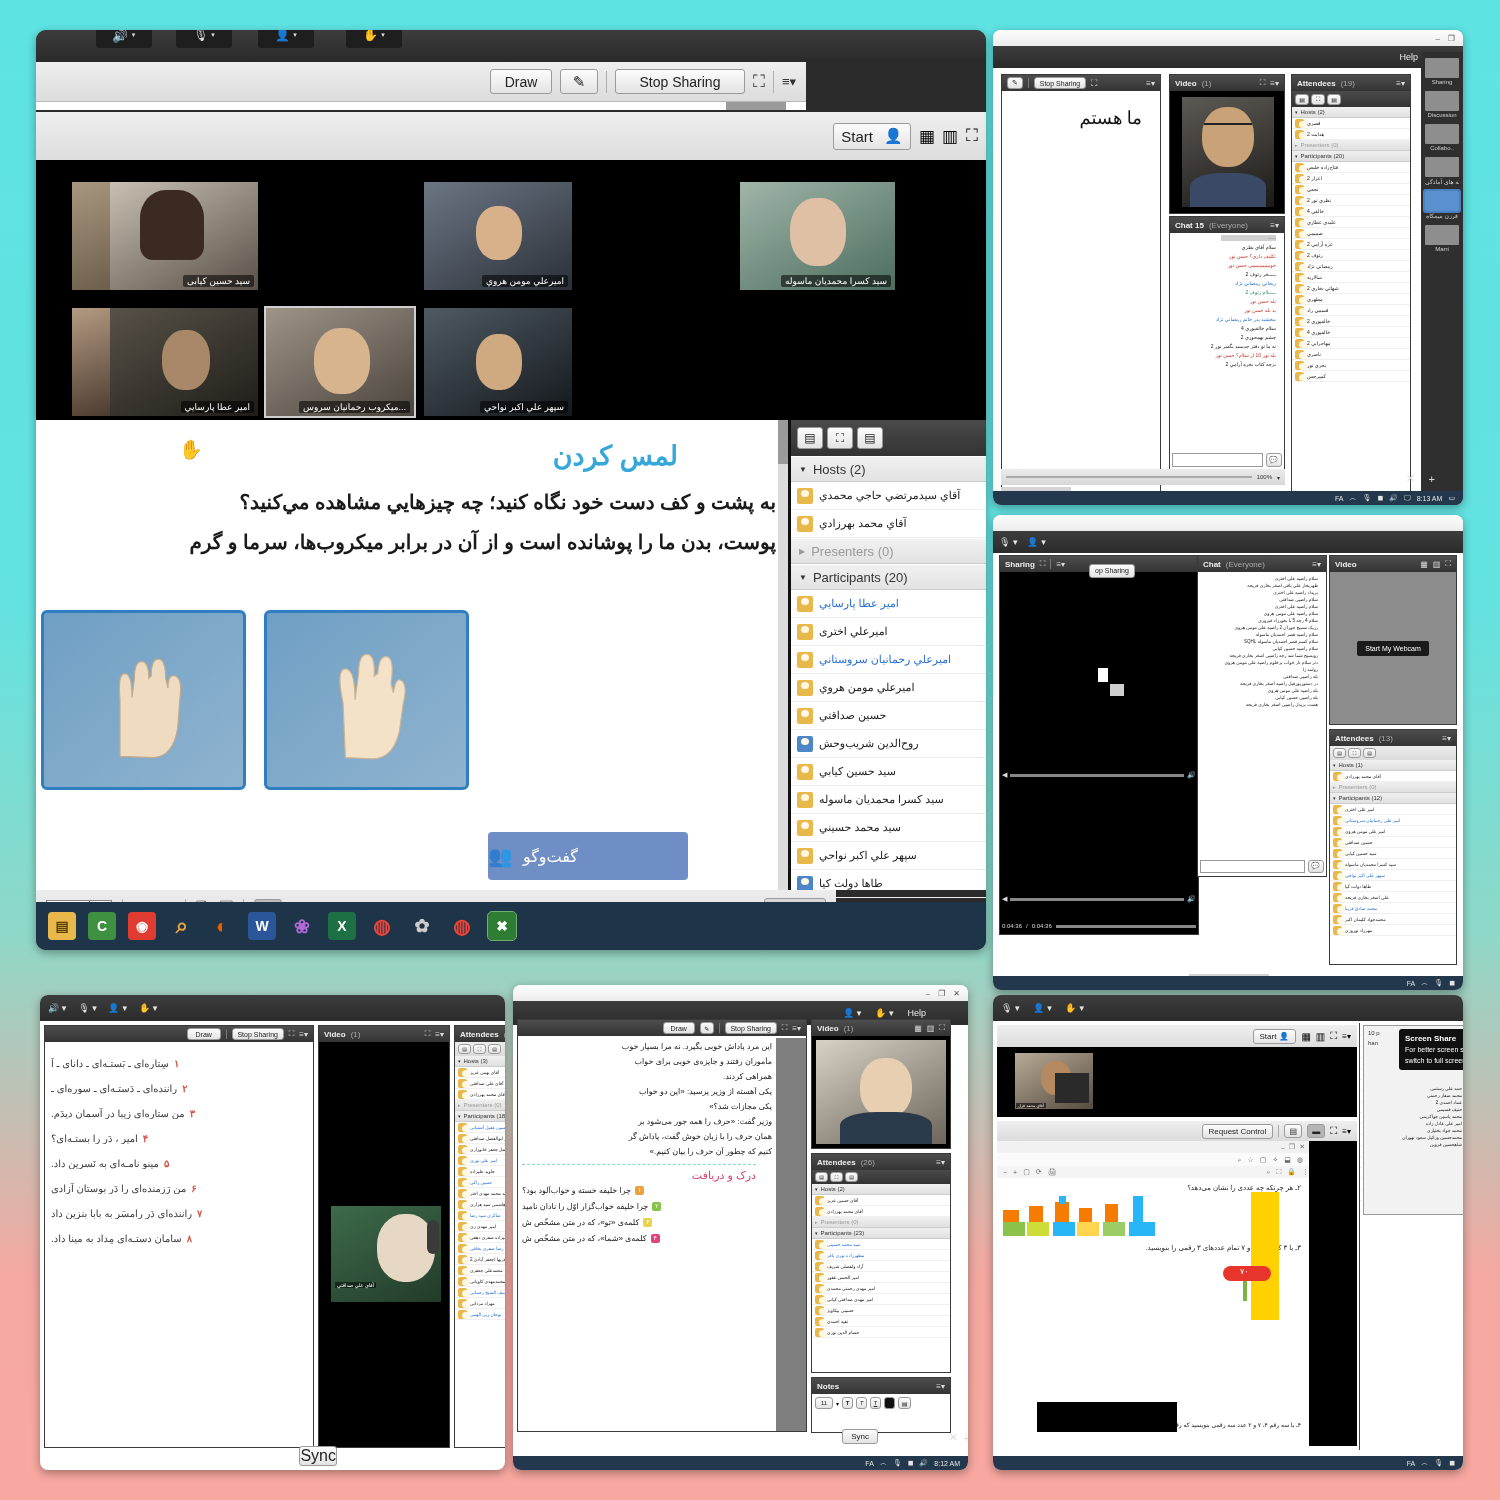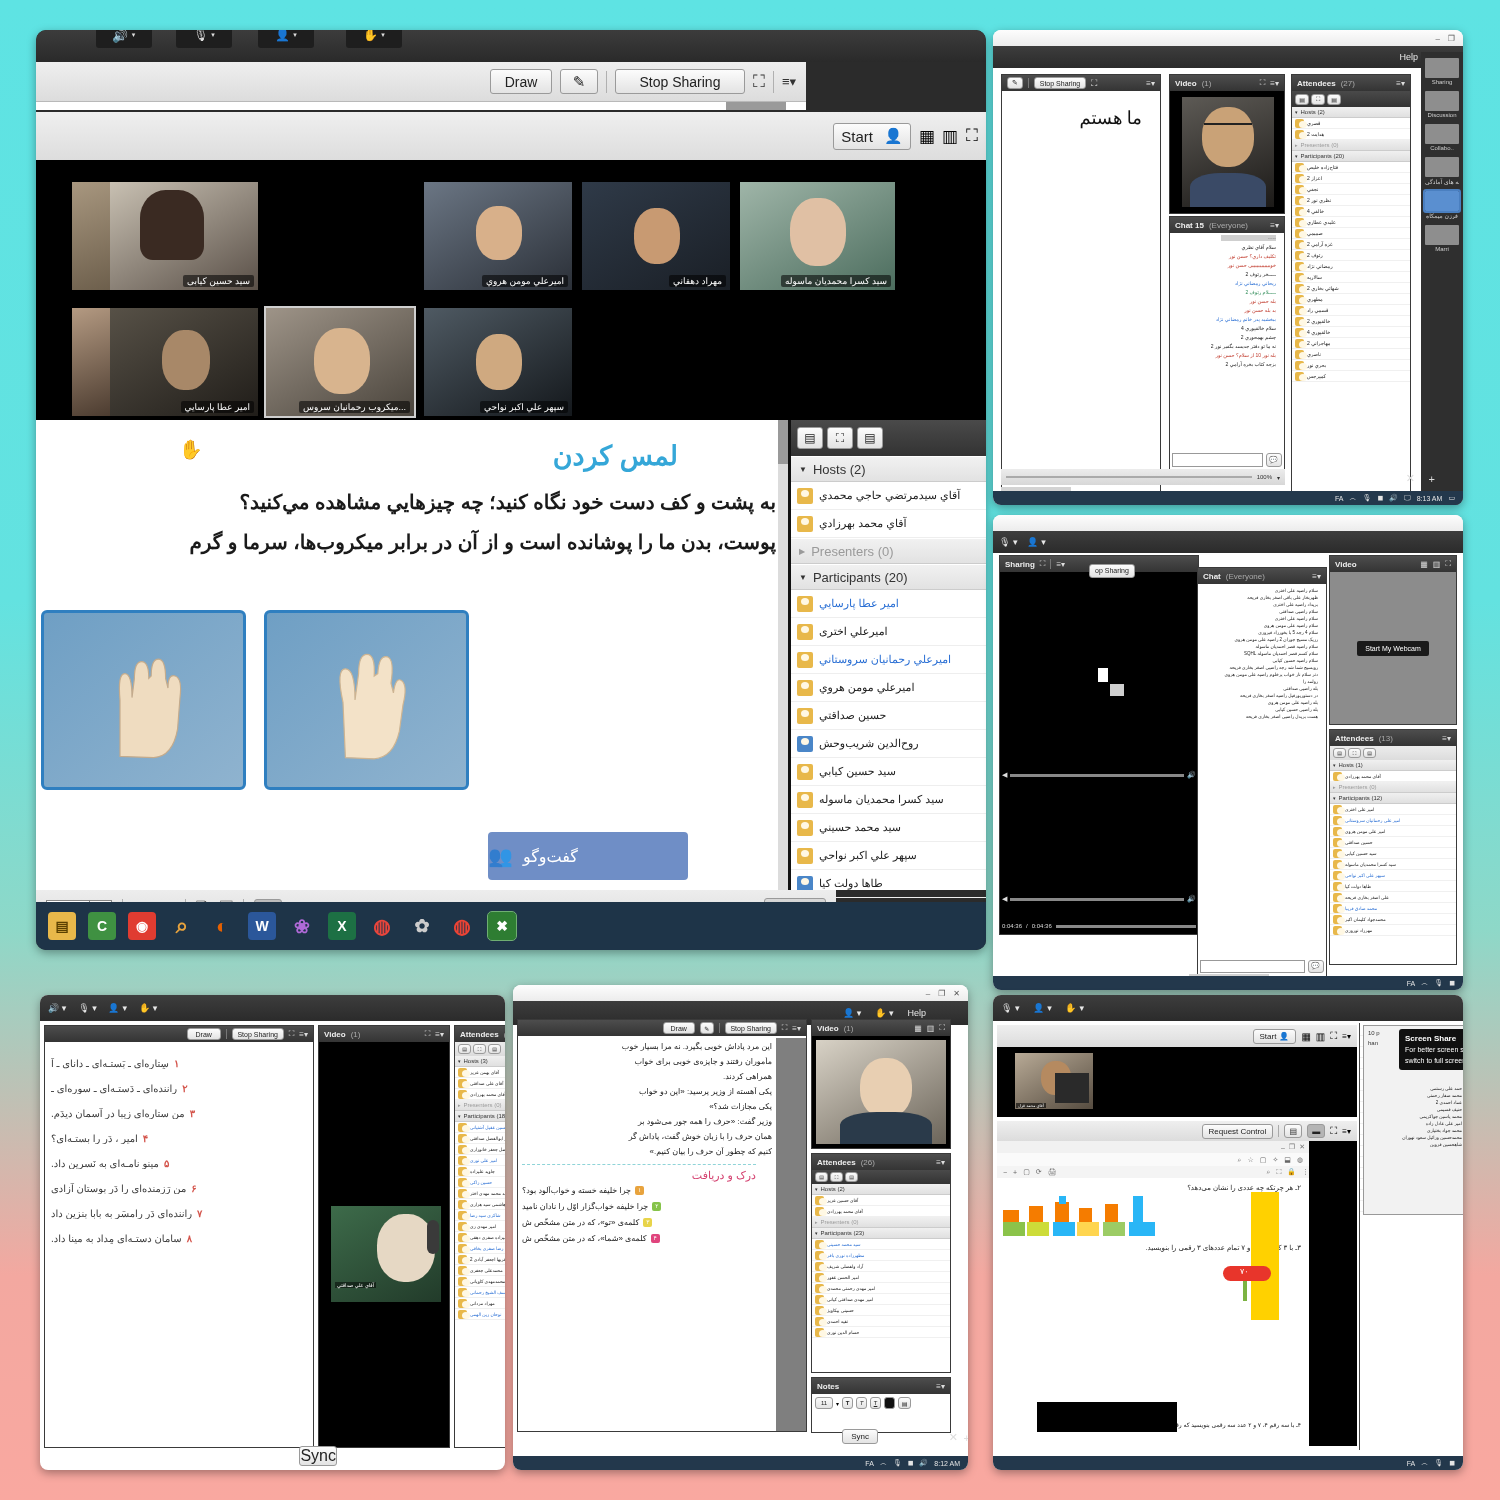--- a/index.html
+++ b/index.html
@@ -194,24 +194,20 @@
     <div class="vidstrip">
       <div class="vtile" style="left:36px;top:22px;width:38px;height:108px;background:linear-gradient(160deg,#a8977f,#6d5f4c);"></div>
       <div class="vtile" style="left:74px;top:22px;width:148px;height:108px;background:linear-gradient(150deg,#c8c0b2,#5a5048);">
         <div style="position:absolute;left:30px;top:8px;width:64px;height:70px;background:#3a2a22;border-radius:40% 40% 20% 20%;"></div>
         <div class="vname">سید حسین کیابی</div>
       </div>
       <div class="vtile" style="left:388px;top:22px;width:148px;height:108px;background:linear-gradient(150deg,#6b7684,#2b3038);">
         <div style="position:absolute;left:52px;top:24px;width:46px;height:54px;background:#d8b08a;border-radius:45%;"></div>
         <div class="vname">امیرعلي مومن هروي</div>
       </div>
-      <div class="vtile" style="left:546px;top:22px;width:148px;height:108px;background:linear-gradient(150deg,#2f3a48,#1a1f26);">
-        <div style="position:absolute;left:52px;top:26px;width:46px;height:56px;background:#c89a72;border-radius:45%;"></div>
-        <div class="vname">مهراد دهقاني</div>
-      </div>
       <div class="vtile" style="left:704px;top:22px;width:155px;height:108px;background:linear-gradient(150deg,#9fb5a8,#4c6d5e);">
         <div style="position:absolute;left:50px;top:16px;width:56px;height:68px;background:#e0c0a4;border-radius:45%;"></div>
         <div class="vname">سید کسرا محمدیان ماسوله</div>
       </div>
 
       <div class="vtile" style="left:36px;top:148px;width:38px;height:108px;background:linear-gradient(160deg,#b49a82,#4c3c30);"></div>
       <div class="vtile" style="left:74px;top:148px;width:148px;height:108px;background:linear-gradient(150deg,#575147,#201d19);">
         <div style="position:absolute;left:52px;top:22px;width:48px;height:60px;background:#a88868;border-radius:45%;"></div>
         <div class="vname">امیر عطا پارسایي</div>
       </div>
@@ -424,21 +420,21 @@
       <div style="position:absolute;left:12px;top:22px;width:92px;height:110px;background:linear-gradient(160deg,#5d5a55,#1c1a18);">
         <div style="position:absolute;left:20px;top:10px;width:52px;height:60px;background:#c9a277;border-radius:46%;"></div>
         <div style="position:absolute;left:22px;top:26px;width:48px;height:8px;border-top:2px solid #222;"></div>
         <div style="position:absolute;left:8px;bottom:0;width:76px;height:34px;background:#3a4a66;border-radius:40% 40% 0 0;"></div>
       </div>
     </div>
 
     <div style="position:absolute;left:298px;top:44px;width:120px;height:420px;background:#fff;border:1px solid #3a3a3a;">
       <div class="podhdr">
         <span class="t">Attendees</span>
-        <span class="c">(27)</span>
+        <span class="c">(19)</span>
         <span style="flex:1"></span>
         <span>≡▾</span>
       </div>
       <div style="background:linear-gradient(to bottom,#4a4a4a,#333);height:16px;display:flex;align-items:center;gap:2px;padding-left:3px;">
         <span class="btn" style="width:14px;height:11px;font-size:6px;">▤</span>
         <span class="btn" style="width:14px;height:11px;font-size:6px;">⛶</span>
         <span class="btn" style="width:14px;height:11px;font-size:6px;">▤</span>
       </div>
       <div id="p2-hosts">
           <div style="height: 11px; background: linear-gradient(rgb(240, 240, 240), rgb(224, 224, 224)); display: flex; align-items: center; gap: 3px; padding-left: 3px; font-size: 6px; color: rgb(51, 51, 51); border-bottom: 1px solid rgb(204, 204, 204);">
@@ -626,21 +622,21 @@
         <span>/</span>
         <span>0:04:36</span>
         <span style="flex:1;height:3px;background:#888;"></span>
       </div>
     </div>
 
     <div style="position:absolute;left:96px;top:44px;">
       <span class="btn" style="height:14px;font-size:7px;padding:0 5px;">op Sharing</span>
     </div>
 
-    <div style="position:absolute;left:204px;top:40px;width:130px;height:410px;background:#fff;border:1px solid #3a3a3a;margin-top:12px;">
+    <div style="position:absolute;left:204px;top:40px;width:130px;height:322px;background:#fff;border:1px solid #3a3a3a;">
       <div class="podhdr">
         <span class="t">Chat</span>
         <span class="c">(Everyone)</span>
         <span style="flex:1"></span>
         <span>≡▾</span>
       </div>
       <div id="p3-chat-list" style="position:absolute;left:3px;top:18px;right:8px;bottom:24px;overflow:hidden;">
           <div class="fa-line" style="font-size: 4.5px; color: rgb(34, 34, 34); text-align: right; margin-top: 2px; overflow: hidden;">سلام راضیه علي اخترى</div>
           <div class="fa-line" style="font-size: 4.5px; color: rgb(34, 34, 34); text-align: right; margin-top: 2px; overflow: hidden;">ظهربخار علي باقي اصغر بخاري فریحه</div>
           <div class="fa-line" style="font-size: 4.5px; color: rgb(34, 34, 34); text-align: right; margin-top: 2px; overflow: hidden;">بریداد راضیه علي اخترى</div>

